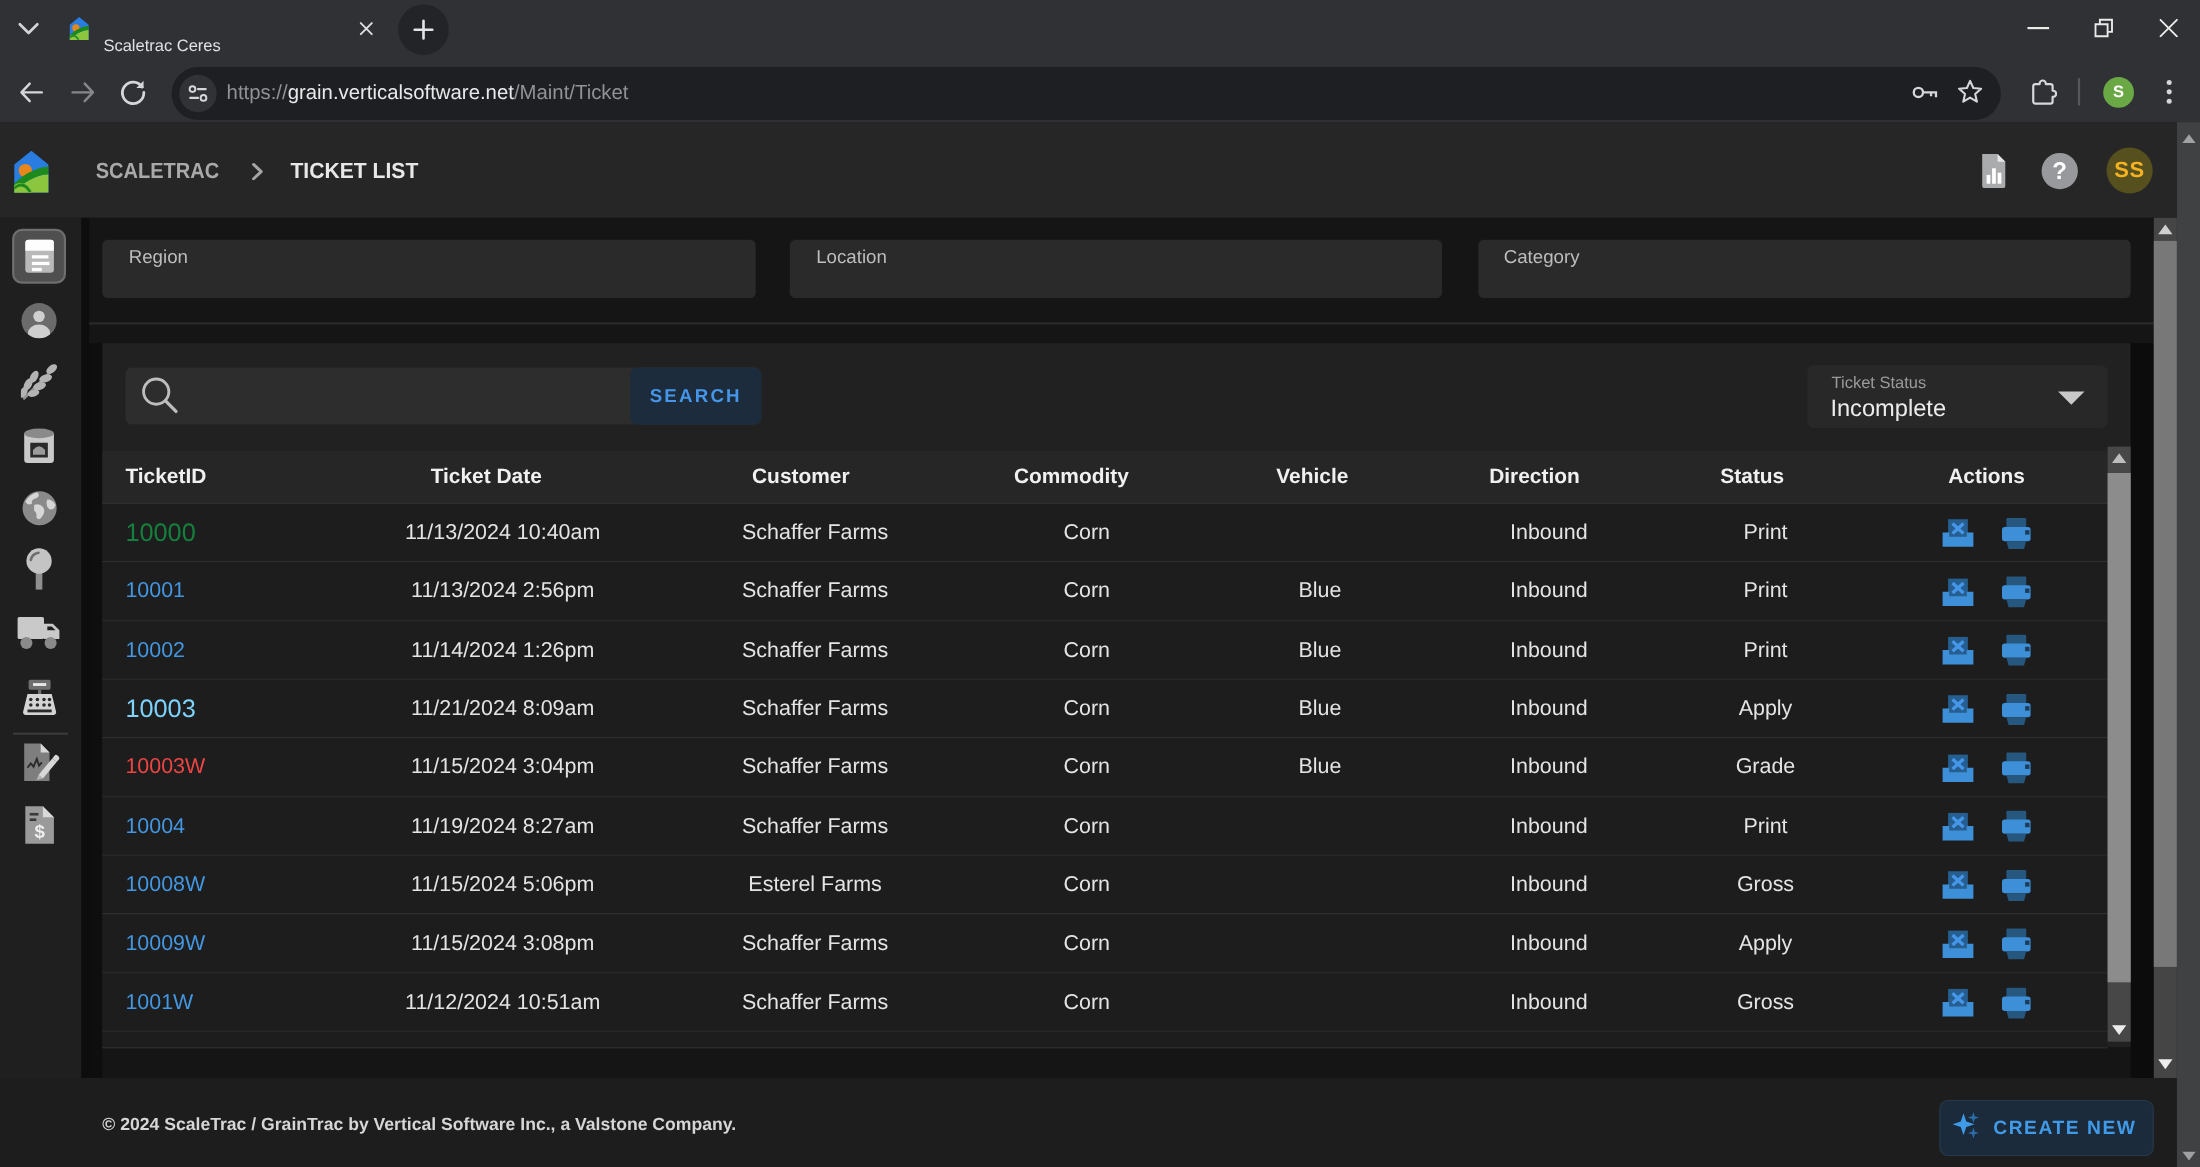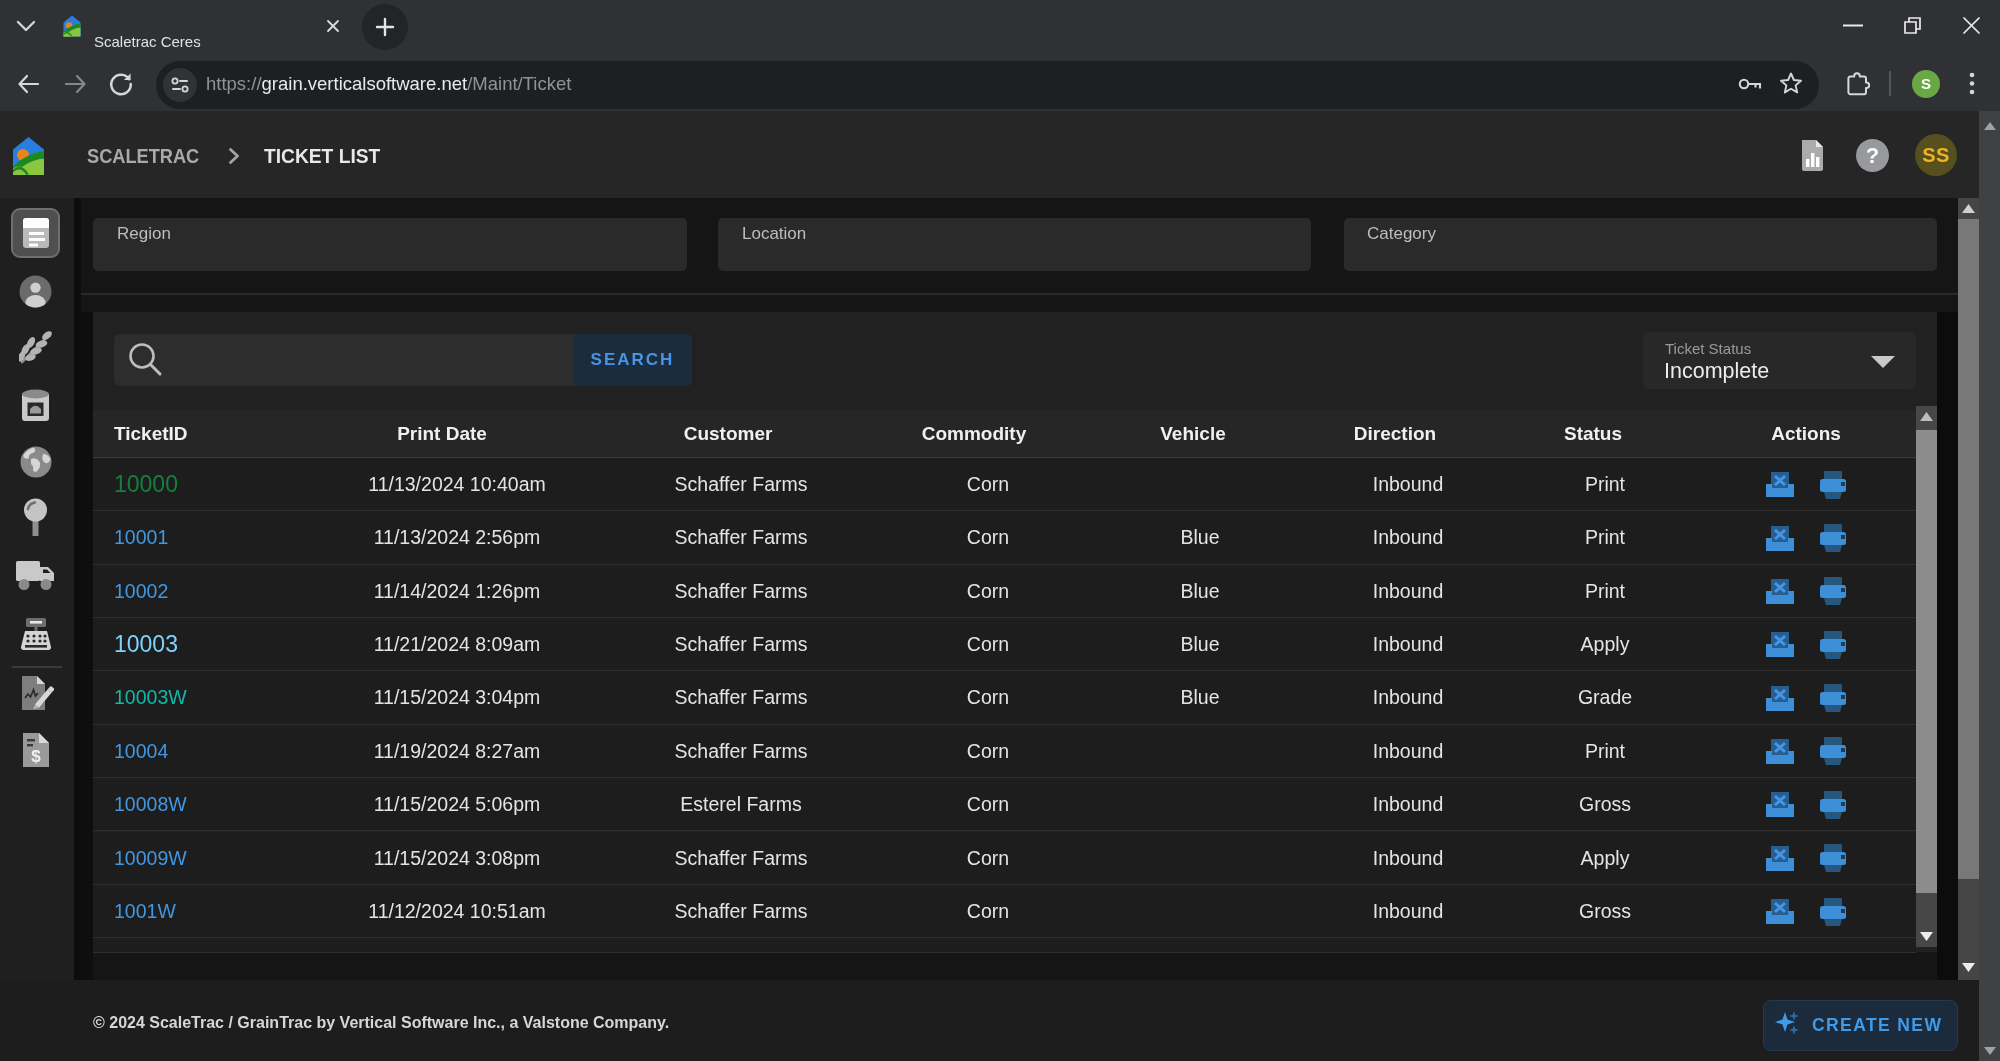--- a/index.html
+++ b/index.html
@@ -237,21 +237,21 @@
 <div class="abs" style="left:1643px;top:332px;width:273px;height:57px;background:#282828;border-radius:6px;"></div>
 <div class="abs" style="left:1665px;top:341px;height:15px;line-height:15px;font-size:15px;color:#9b9b9b;">Ticket Status</div>
 <div class="abs" style="left:1664px;top:360px;height:22px;line-height:22px;font-size:21.5px;color:#ececec;">Incomplete</div>
 <svg class="abs" style="left:1870px;top:355px;" width="26" height="14" viewBox="0 0 26 14">
       <path d="M1 1 H25 L13 13 Z" fill="#c9c9c9"></path>
     </svg>
 
 <div id="table">
 <div class="abs" style="left:93px;top:410px;width:1823px;height:47px;background:#262626;"></div>
 <div class="abs" style="left:114px;top:410px;height:47px;line-height:47px;font-size:19px;font-weight:bold;color:#f0f0f0;">TicketID</div>
-<div class="abs" style="left:442px;top:410px;height:47px;line-height:47px;font-size:19px;font-weight:bold;color:#f0f0f0;transform:translateX(-50%);">Print Date</div>
+<div class="abs" style="left:442px;top:410px;height:47px;line-height:47px;font-size:19px;font-weight:bold;color:#f0f0f0;transform:translateX(-50%);">Ticket Date</div>
 <div class="abs" style="left:728px;top:410px;height:47px;line-height:47px;font-size:19px;font-weight:bold;color:#f0f0f0;transform:translateX(-50%);">Customer</div>
 <div class="abs" style="left:974px;top:410px;height:47px;line-height:47px;font-size:19px;font-weight:bold;color:#f0f0f0;transform:translateX(-50%);">Commodity</div>
 <div class="abs" style="left:1193px;top:410px;height:47px;line-height:47px;font-size:19px;font-weight:bold;color:#f0f0f0;transform:translateX(-50%);">Vehicle</div>
 <div class="abs" style="left:1395px;top:410px;height:47px;line-height:47px;font-size:19px;font-weight:bold;color:#f0f0f0;transform:translateX(-50%);">Direction</div>
 <div class="abs" style="left:1593px;top:410px;height:47px;line-height:47px;font-size:19px;font-weight:bold;color:#f0f0f0;transform:translateX(-50%);">Status</div>
 <div class="abs" style="left:1806px;top:410px;height:47px;line-height:47px;font-size:19px;font-weight:bold;color:#f0f0f0;transform:translateX(-50%);">Actions</div>
 <div class="abs" style="left:93px;top:456.5px;width:1823px;height:1.5px;background:#3a3a3a;"></div>
 <div class="abs" style="left:93px;top:458.0px;width:1823px;height:53.4px;background:#1d1d1d;border-bottom:1.5px solid #2f2f2f;"></div>
 <div class="abs" style="left:114px;top:458.0px;height:53.4px;line-height:53.4px;font-size:23px;color:#15803d;">10000</div>
 <div class="abs" style="left:457px;top:458.0px;height:53.4px;line-height:53.4px;font-size:19.5px;color:#e4e4e4;transform:translateX(-50%);">11/13/2024 10:40am</div>
@@ -321,21 +321,21 @@
         <path d="M11 5 L21 14 M21 5 L11 14" stroke="#4596e8" stroke-width="3"></path>
         <path d="M2 13 H8 V17 H24 V13 H30 V26 H2 Z" fill="#3d8fd8"></path>
       </svg>
 <svg class="abs" style="left:1819px;top:629.7px;" width="28" height="30" viewBox="0 0 28 30">
         <rect x="5" y="1" width="18" height="9" rx="1" fill="#26587f"></rect>
         <rect x="1" y="9" width="26" height="13" rx="2.5" fill="#3d8fd8"></rect>
         <rect x="22" y="12" width="4" height="4" fill="#1c3c58"></rect>
         <path d="M5 22 H23 L21 29 H7 Z" fill="#26587f"></path>
       </svg>
 <div class="abs" style="left:93px;top:671.4px;width:1823px;height:53.4px;background:#1d1d1d;border-bottom:1.5px solid #2f2f2f;"></div>
-<div class="abs" style="left:114px;top:671.4px;height:53.4px;line-height:53.4px;font-size:19.5px;color:#14b8a6;">10003W</div>
+<div class="abs" style="left:114px;top:671.4px;height:53.4px;line-height:53.4px;font-size:19.5px;color:#ef4444;">10003W</div>
 <div class="abs" style="left:457px;top:671.4px;height:53.4px;line-height:53.4px;font-size:19.5px;color:#e4e4e4;transform:translateX(-50%);">11/15/2024 3:04pm</div>
 <div class="abs" style="left:741px;top:671.4px;height:53.4px;line-height:53.4px;font-size:19.5px;color:#e4e4e4;transform:translateX(-50%);">Schaffer Farms</div>
 <div class="abs" style="left:988px;top:671.4px;height:53.4px;line-height:53.4px;font-size:19.5px;color:#e4e4e4;transform:translateX(-50%);">Corn</div>
 <div class="abs" style="left:1200px;top:671.4px;height:53.4px;line-height:53.4px;font-size:19.5px;color:#e4e4e4;transform:translateX(-50%);">Blue</div>
 <div class="abs" style="left:1408px;top:671.4px;height:53.4px;line-height:53.4px;font-size:19.5px;color:#e4e4e4;transform:translateX(-50%);">Inbound</div>
 <div class="abs" style="left:1605px;top:671.4px;height:53.4px;line-height:53.4px;font-size:19.5px;color:#e4e4e4;transform:translateX(-50%);">Grade</div>
 <svg class="abs" style="left:1764px;top:684.6px;" width="32" height="27" viewBox="0 0 32 27">
         <rect x="7" y="1" width="18" height="17" fill="#265e8f"></rect>
         <path d="M11 5 L21 14 M21 5 L11 14" stroke="#4596e8" stroke-width="3"></path>
         <path d="M2 13 H8 V17 H24 V13 H30 V26 H2 Z" fill="#3d8fd8"></path>

